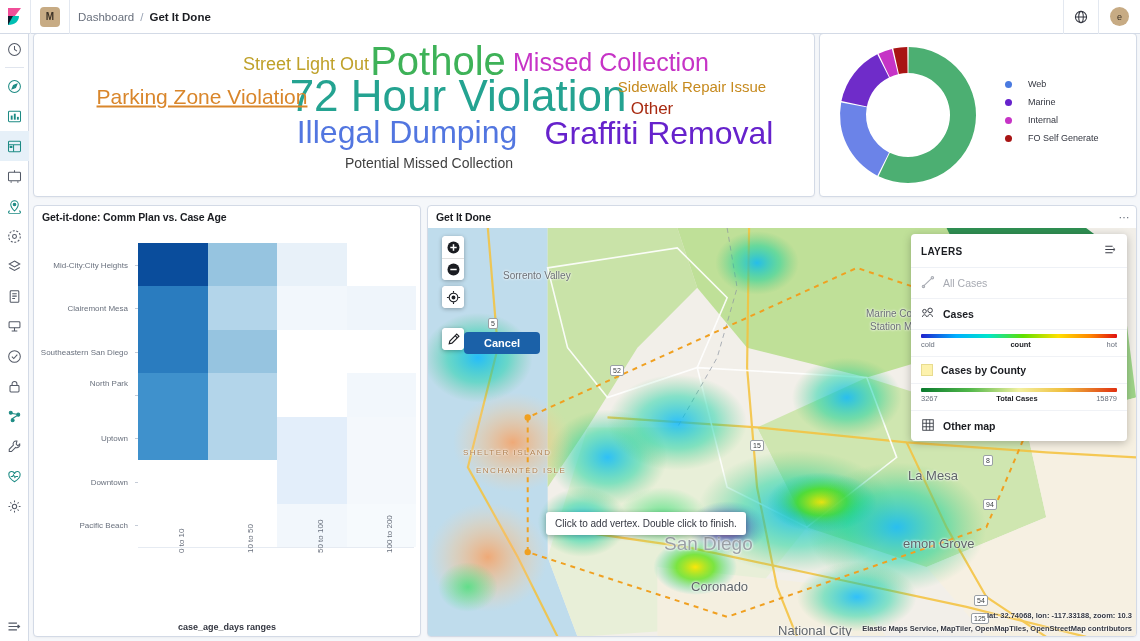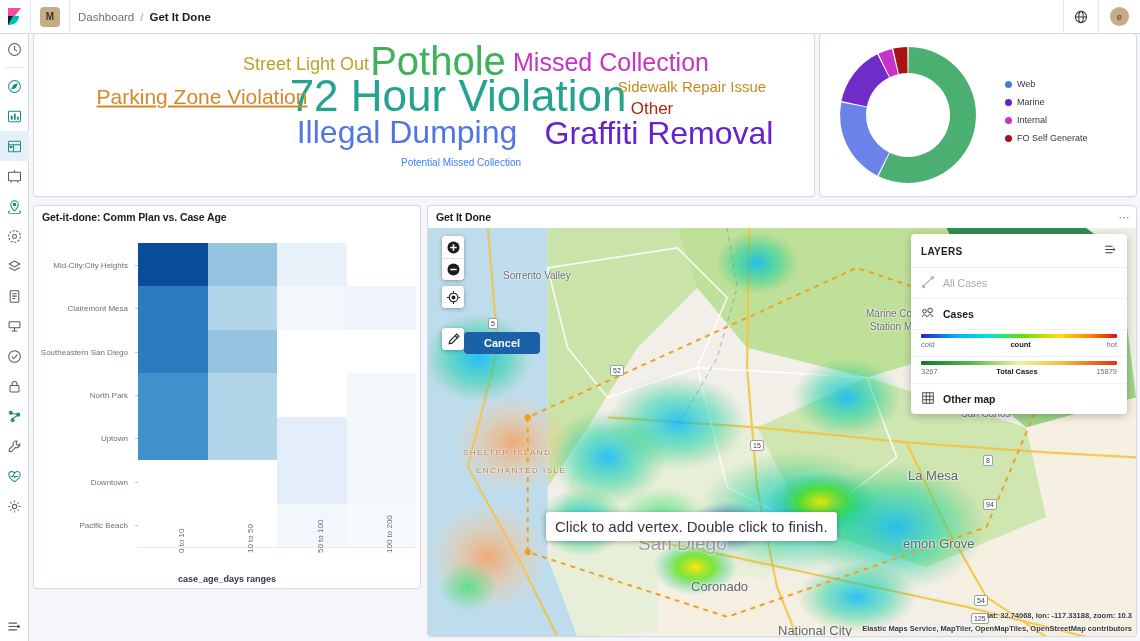--- a/index.html
+++ b/index.html
@@ -65,25 +65,25 @@
 
   
   #wordcloud-panel { left: 33px; top: 33px; width: 782px; height: 164px; }
   .wc-canvas { position: relative; width: 100%; height: 100%; }
   .wc-word { position: absolute; white-space: nowrap; line-height: 1; transform: translate(-50%,-50%); }
 
   
   #donut-panel { left: 819px; top: 33px; width: 318px; height: 164px; }
   .donut-wrap { display: flex; height: 100%; align-items: center; }
   .donut-legend { font-size: 9px; color: #343741; padding-left: 10px; }
-  .legend-row { display: flex; align-items: center; gap: 5px; margin-bottom: 8px; }
+  .legend-row { display: flex; align-items: center; gap: 16px; margin-bottom: 8px; }
   .legend-dot { width: 7px; height: 7px; border-radius: 50%; }
 
   
-  #heatmap-panel { left: 33px; top: 205px; width: 388px; height: 384px; }
+  #heatmap-panel { left: 33px; top: 205px; width: 388px; height: 432px; }
   .hm-area { position: relative; width: 100%; height: 408px; }
   .hm-ylabel {
     position: absolute; right: 292px; font-size: 8px; color: #69707d;
     white-space: nowrap; transform: translateY(-50%); 
   }
   .hm-ytick { position: absolute; left: 101px; width: 3px; height: 1px; background: #c5ccd7; }
   .hm-cell { position: absolute; }
   .hm-xlabel {
     position: absolute; font-size: 8px; color: #69707d; white-space: nowrap;
     transform-origin: left top; transform: rotate(-90deg);
@@ -96,42 +96,42 @@
 
   
   #map-panel { left: 427px; top: 205px; width: 710px; height: 432px; }
   .map-body { position: absolute; top: 22px; left: 0; right: 0; bottom: 0; overflow: hidden; }
   .map-bg { position: absolute; inset: 0; }
   .map-label {
     position: absolute; font-size: 10px; color: #6b6f76;
     text-shadow: 0 0 3px #fff, 0 0 2px #fff; white-space: nowrap;
   }
   .map-label.big { font-size: 13px; color: #5f6469; }
-  .map-label.huge { font-size: 19px; color: #9aa0a6; }
+  .map-label.huge { font-size: 19px; color: #9aa0a6; margin-left: 26px; }
   .shield {
     position: absolute; font-size: 7px; color: #3c4043; background: #fff;
     border: 1px solid #9aa0a6; border-radius: 2px; padding: 0 2px; line-height: 9px;
   }
   .map-ctrl-group {
     position: absolute; background: #fff; border-radius: 4px;
     box-shadow: 0 1px 4px rgba(0,0,0,.3); overflow: hidden;
   }
   .map-ctrl {
     width: 22px; height: 22px; display: flex; align-items: center; justify-content: center;
     background: #fff; cursor: pointer;
   }
   .map-ctrl + .map-ctrl { border-top: 1px solid #e0e0e0; }
   .cancel-btn {
     position: absolute; left: 36px; top: 104px;
     background: #1b61a8; color: #fff; font-size: 11px; font-weight: bold;
     padding: 5px 20px; border-radius: 4px; border: none; cursor: pointer;
   }
   .map-tooltip {
     position: absolute; left: 118px; top: 284px; background: #fff;
-    font-size: 15px; color: #343741; padding: 6px 9px; border-radius: 3px;
+    font-size: 10px; color: #343741; padding: 6px 9px; border-radius: 3px;
     box-shadow: 0 1px 5px rgba(0,0,0,.3);
   }
   .layers-panel {
     position: absolute; right: 9px; top: 6px; width: 216px;
     background: #fff; border-radius: 4px; box-shadow: 0 2px 8px rgba(0,0,0,.25);
     overflow: hidden;
   }
   .layers-head {
     display: flex; align-items: center; padding: 8px 10px 7px 10px;
     border-bottom: 1px solid #eef1f6;
@@ -306,21 +306,21 @@
   <div class="wc-canvas" id="wc-canvas">
       <span class="wc-word" style="left: 404px; top: 27px; font-size: 40px; color: rgb(62, 178, 88);">Pothole</span>
       <span class="wc-word" style="left: 424px; top: 62px; font-size: 44px; color: rgb(36, 163, 145);">72 Hour Violation</span>
       <span class="wc-word" style="left: 577px; top: 28px; font-size: 25px; color: rgb(198, 51, 198);">Missed Collection</span>
       <span class="wc-word" style="left: 272px; top: 30px; font-size: 18px; color: rgb(191, 161, 42);">Street Light Out</span>
       <span class="wc-word" style="left: 168px; top: 62px; font-size: 21px; color: rgb(217, 134, 43); text-decoration: underline;">Parking Zone Violation</span>
       <span class="wc-word" style="left: 658px; top: 52px; font-size: 15px; color: rgb(198, 138, 30);">Sidewalk Repair Issue</span>
       <span class="wc-word" style="left: 618px; top: 74px; font-size: 17px; color: rgb(168, 42, 16);">Other</span>
       <span class="wc-word" style="left: 373px; top: 98px; font-size: 32px; color: rgb(82, 118, 224);">Illegal Dumping</span>
       <span class="wc-word" style="left: 625px; top: 99px; font-size: 32px; color: rgb(102, 34, 204);">Graffiti Removal</span>
-      <span class="wc-word" style="left: 427px; top: 129px; font-size: 10px; color: #3b82f6;">Potential Missed Collection</span>
+      <span class="wc-word" style="left: 395px; top: 129px; font-size: 14px; color: #404040;">Potential Missed Collection</span>
     </div>
 </div>
 
 <div class="panel" id="donut-panel">
   <div class="donut-wrap">
     <svg width="175" height="158" viewBox="0 0 175 158" id="donut-svg">
         <path d="M88.7120813199047 11.003728483145181 A68 68 0 1 1 58.56466445661185 140.2989479636327 L69.81935157614261 116.86111491871432 A42 42 0 1 0 88.43981493288231 37.00230288664849 Z" fill="#4caf72"></path>
         <path d="M57.28737180545757 139.66905693501258 A68 68 0 0 1 21.17133759996547 66.43298437089334 L46.72347322350809 71.23801975849294 A42 42 0 0 0 69.03043552690026 116.47206457750777 Z" fill="#6b83e8"></path>
         <path d="M21.449177947969233 65.03618661686806 A68 68 0 0 1 57.28737180545752 18.33094306498745 L69.03043552690023 41.52793542249225 A42 42 0 0 0 46.89508049727511 70.37529173394792 Z" fill="#6f2cc9"></path>
         <path d="M58.56466445661181 17.701052036367315 A68 68 0 0 1 71.86618115885334 12.941693258144582 L78.03499424517412 38.19928113003048 A42 42 0 0 0 69.8193515761426 41.13888508128569 Z" fill="#c633c6"></path>
@@ -369,21 +369,21 @@
       <div class="hm-cell" style="left: 243px; top: 235.143px; width: 69.5px; height: 43.4286px; background: rgb(227, 238, 250);"></div>
       <div class="hm-cell" style="left: 312.5px; top: 235.143px; width: 69.5px; height: 43.4286px; background: rgb(244, 248, 252);"></div>
       <div class="hm-cell" style="left: 243px; top: 278.571px; width: 69.5px; height: 43.4286px; background: rgb(242, 247, 252);"></div>
       <div class="hm-cell" style="left: 312.5px; top: 278.571px; width: 69.5px; height: 43.4286px; background: rgb(246, 250, 253);"></div>
       <div class="hm-ylabel" style="top: 39.7143px;">Mid-City:City Heights</div>
       <div class="hm-ytick" style="top: 39.7143px;"></div>
       <div class="hm-ylabel" style="top: 83.1429px;">Clairemont Mesa</div>
       <div class="hm-ytick" style="top: 83.1429px;"></div>
       <div class="hm-ylabel" style="top: 126.571px;">Southeastern San Diego</div>
       <div class="hm-ytick" style="top: 126.571px;"></div>
-      <div class="hm-ylabel" style="top: 170px;">North Park</div>
+      <div class="hm-ylabel" style="top: 158px;">North Park</div>
       <div class="hm-ytick" style="top: 170px;"></div>
       <div class="hm-ylabel" style="top: 213.429px;">Uptown</div>
       <div class="hm-ytick" style="top: 213.429px;"></div>
       <div class="hm-ylabel" style="top: 256.857px;">Downtown</div>
       <div class="hm-ytick" style="top: 256.857px;"></div>
       <div class="hm-ylabel" style="top: 300.286px;">Pacific Beach</div>
       <div class="hm-ytick" style="top: 300.286px;"></div>
       <div class="hm-baseline" style="top: 322px;"></div>
       <div class="hm-xlabel" style="left: 142.75px; top: 328px;">0 to 10</div>
       <div class="hm-xlabel" style="left: 212.25px; top: 328px;">10 to 50</div>
@@ -569,20 +569,24 @@
 
       <div class="legend-block">
         <div class="grad-bar" id="grad-cases" style="background: linear-gradient(90deg, rgb(34, 34, 204) 0%, rgb(0, 176, 255) 18%, rgb(0, 229, 204) 34%, rgb(95, 224, 0) 52%, rgb(255, 224, 0) 70%, rgb(255, 136, 0) 86%, rgb(224, 16, 16) 100%);"></div>
         <div class="grad-labels">
           <span>cold</span>
           <b>count</b>
           <span>hot</span>
         </div>
       </div>
 
+      <div class="layer-row">
+        <span class="swatch-yellow"></span>
+        <span>Cases by County</span>
+      </div>
 
       <div class="legend-block">
         <div class="grad-bar" id="grad-county" style="background: linear-gradient(90deg, rgb(10, 122, 46) 0%, rgb(82, 184, 74) 25%, rgb(242, 240, 160) 50%, rgb(240, 192, 64) 72%, rgb(224, 48, 16) 100%);"></div>
         <div class="grad-labels">
           <span>3267</span>
           <b>Total Cases</b>
           <span>15879</span>
         </div>
       </div>
 

